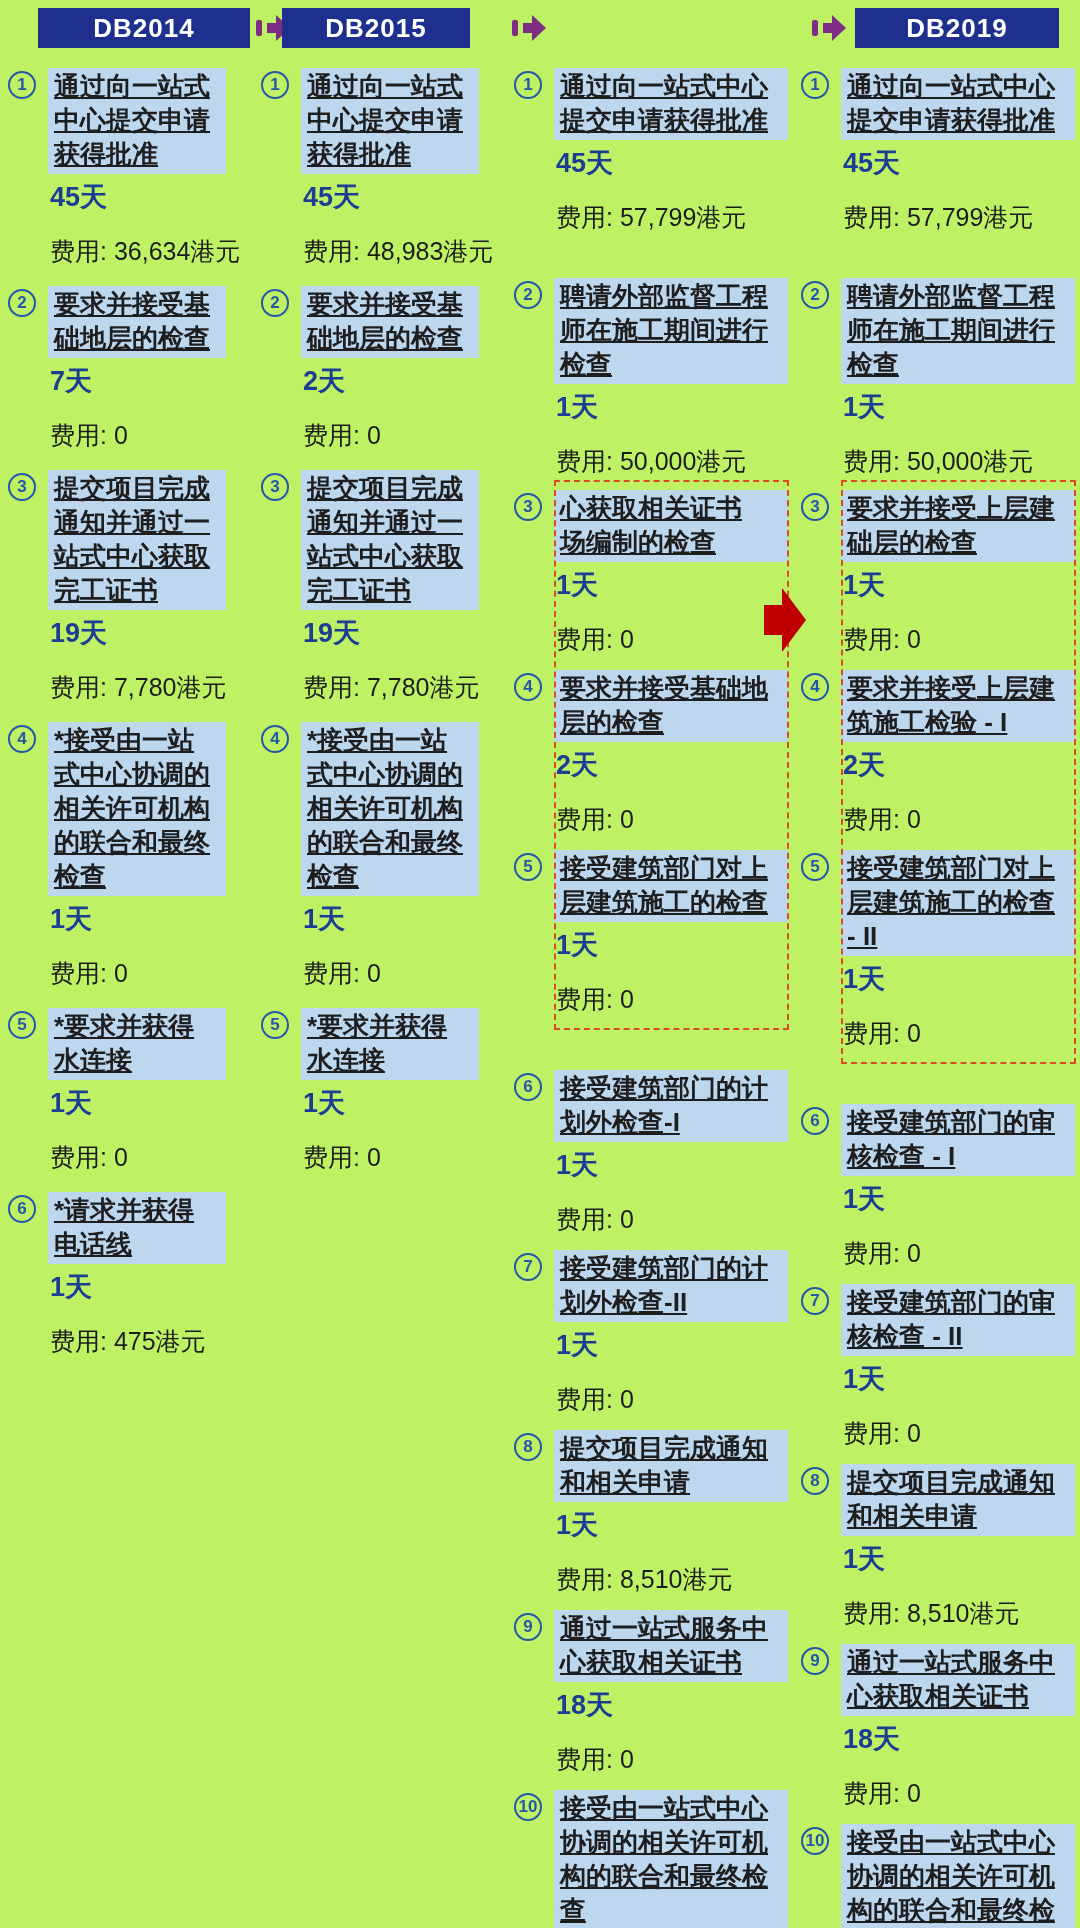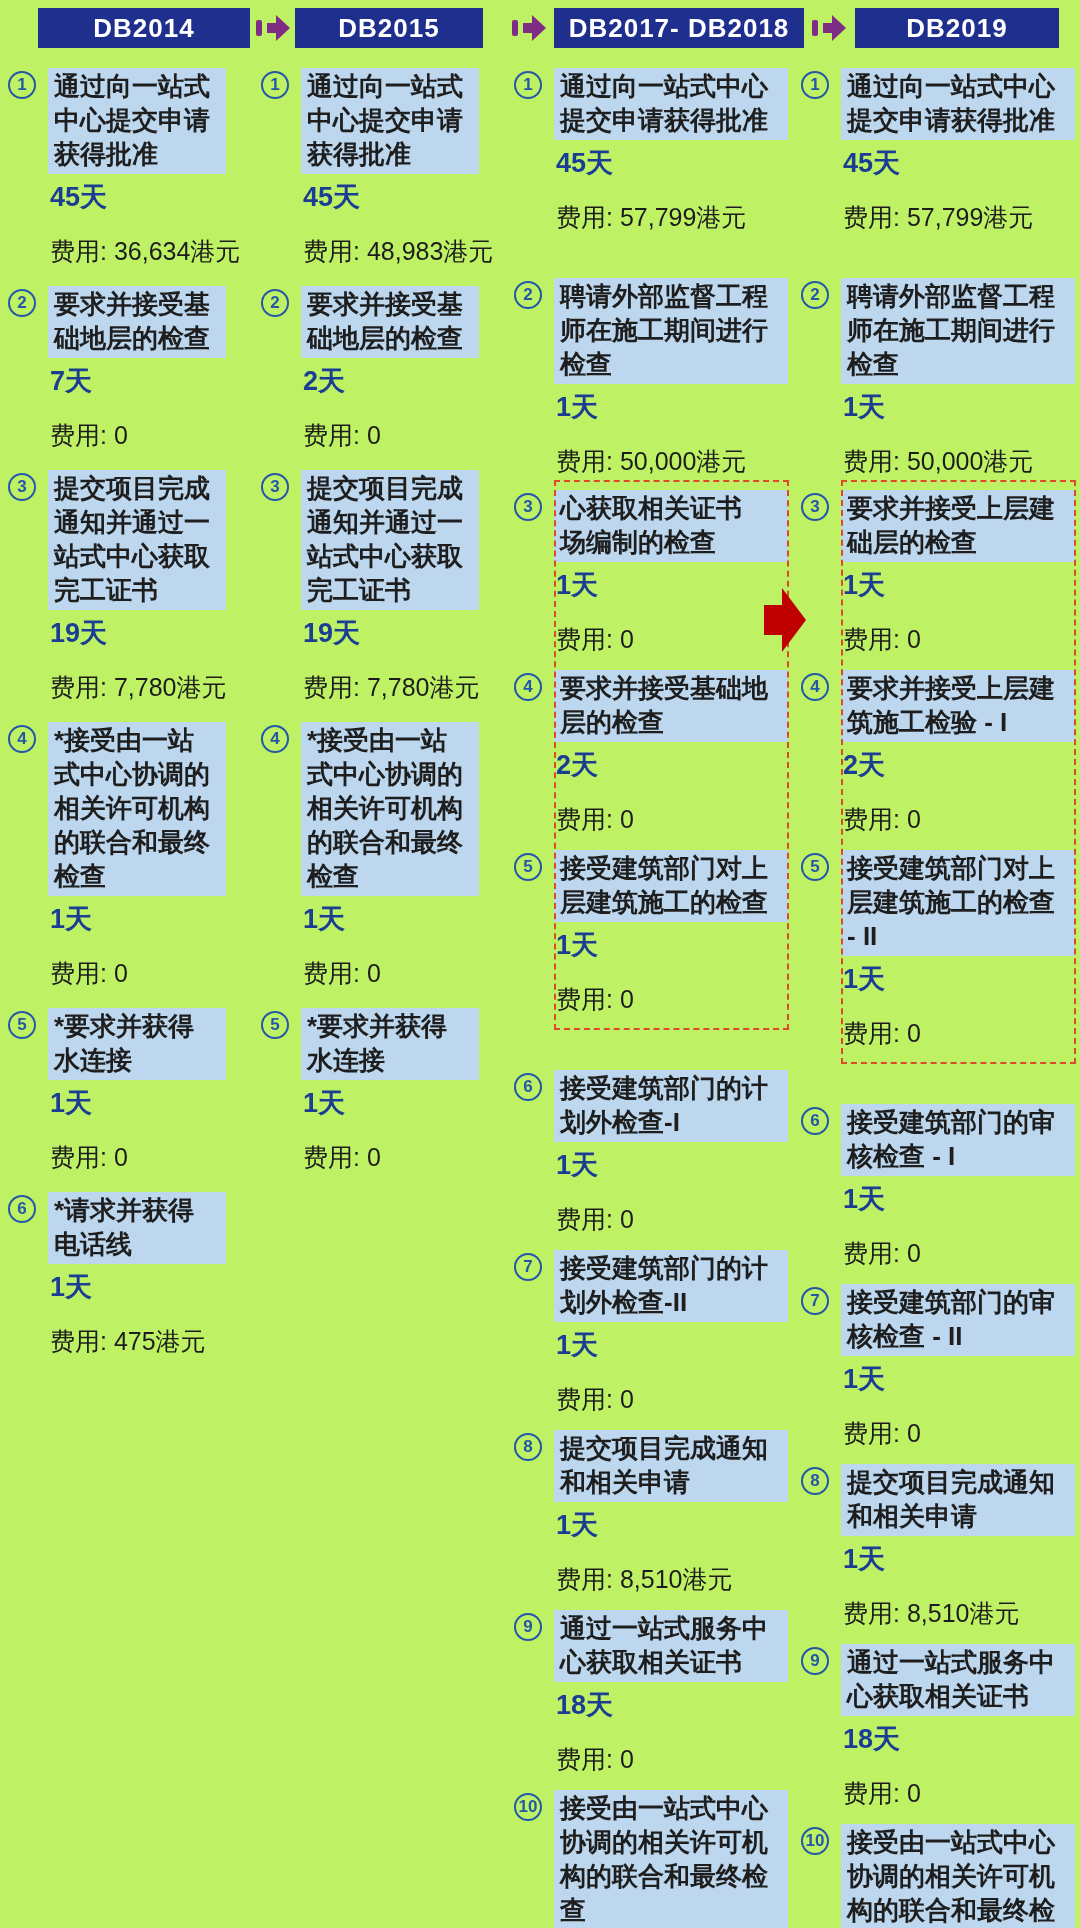--- a/index.html
+++ b/index.html
@@ -16,21 +16,21 @@
 
   
   .header-row { position:relative; height:56px; }
   .hbox {
     position:absolute; top:8px; height:40px;
     background:#1f2f8e; color:#ffffff;
     display:flex; align-items:center; justify-content:center;
     font-size:26px; font-weight:bold; letter-spacing:1px;
   }
   .h1 { left:38px;  width:212px; }
-  .h2 { left:295px; width:188px; }
+  .h2 { left:282px; width:188px; }
   .h3 { left:554px; width:250px; }
   .h4 { left:855px; width:204px; }
   .harrow { position:absolute; top:13px; width:36px; height:30px; }
   .a1 { left:256px; } .a2 { left:512px; } .a3 { left:812px; }
 
   
   .cols {
     display:grid;
     grid-template-columns:253px 253px 287px 287px;
     padding-top:12px;
@@ -65,20 +65,21 @@
   .step-title {
     display:block; box-sizing:border-box;
     background:#bdd7ee;
     color:#1e1e1e;
     font-size:26px; font-weight:600;
     line-height:34px;
     padding:1px 4px 3px 6px;
     white-space:pre-line;
     word-break:keep-all;
     overflow:hidden;
+    text-decoration:underline;
   }
   .c12 .step-title { width:178px; }
   .c34 .step-title { width:234px; }
 
   .step-days {
     margin-top:8px; margin-left:2px;
     color:#1b3e94; font-size:27px; font-weight:bold;
     line-height:30px;
   }
   .step-cost {
@@ -116,21 +117,20 @@
       <rect x="0" y="7" width="6" height="16" rx="2" fill="#7e2d85"></rect>
       <rect x="11" y="10" width="10" height="10" fill="#7e2d85"></rect>
       <polygon points="20,2 34,15 20,28" fill="#7e2d85"></polygon>
     </svg>
     <div class="hbox h2">DB2015</div>
     <svg class="harrow a2" viewBox="0 0 36 30">
       <rect x="0" y="7" width="6" height="16" rx="2" fill="#7e2d85"></rect>
       <rect x="11" y="10" width="10" height="10" fill="#7e2d85"></rect>
       <polygon points="20,2 34,15 20,28" fill="#7e2d85"></polygon>
     </svg>
-    <div class="hbox h3">DB2017- DB2018</div>
     <svg class="harrow a3" viewBox="0 0 36 30">
       <rect x="0" y="7" width="6" height="16" rx="2" fill="#7e2d85"></rect>
       <rect x="11" y="10" width="10" height="10" fill="#7e2d85"></rect>
       <polygon points="20,2 34,15 20,28" fill="#7e2d85"></polygon>
     </svg>
     <div class="hbox h4">DB2019</div>
   </div>
 
   <div class="cols">
     <div class="column-steps c12">

